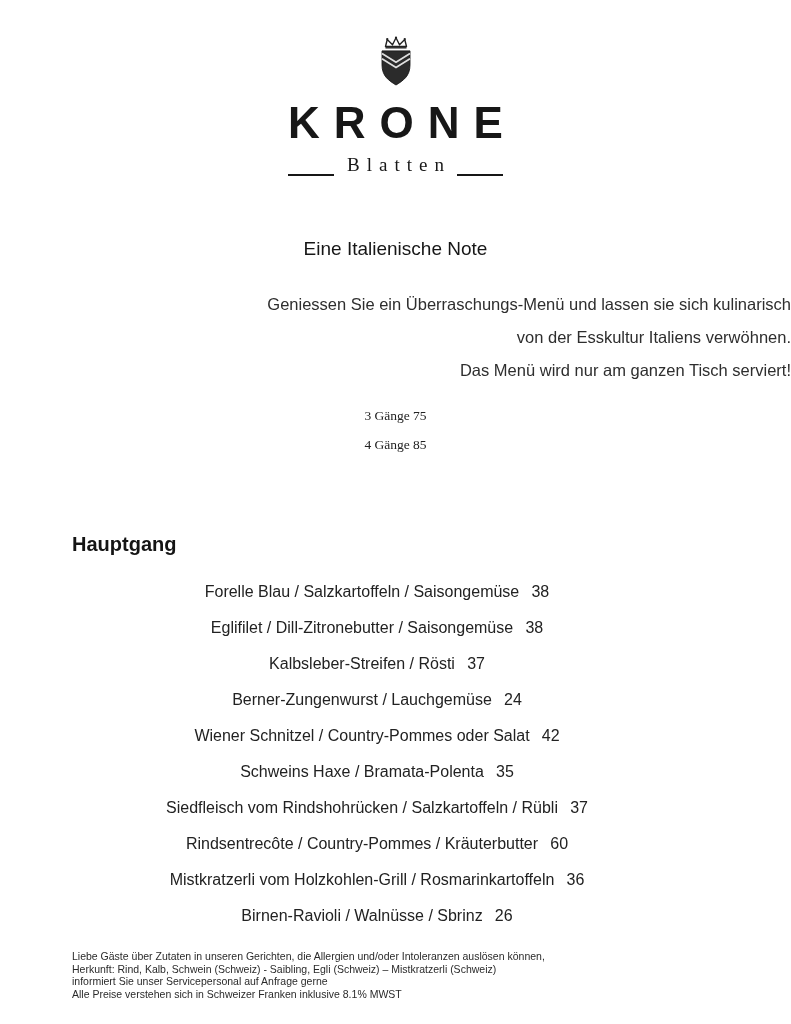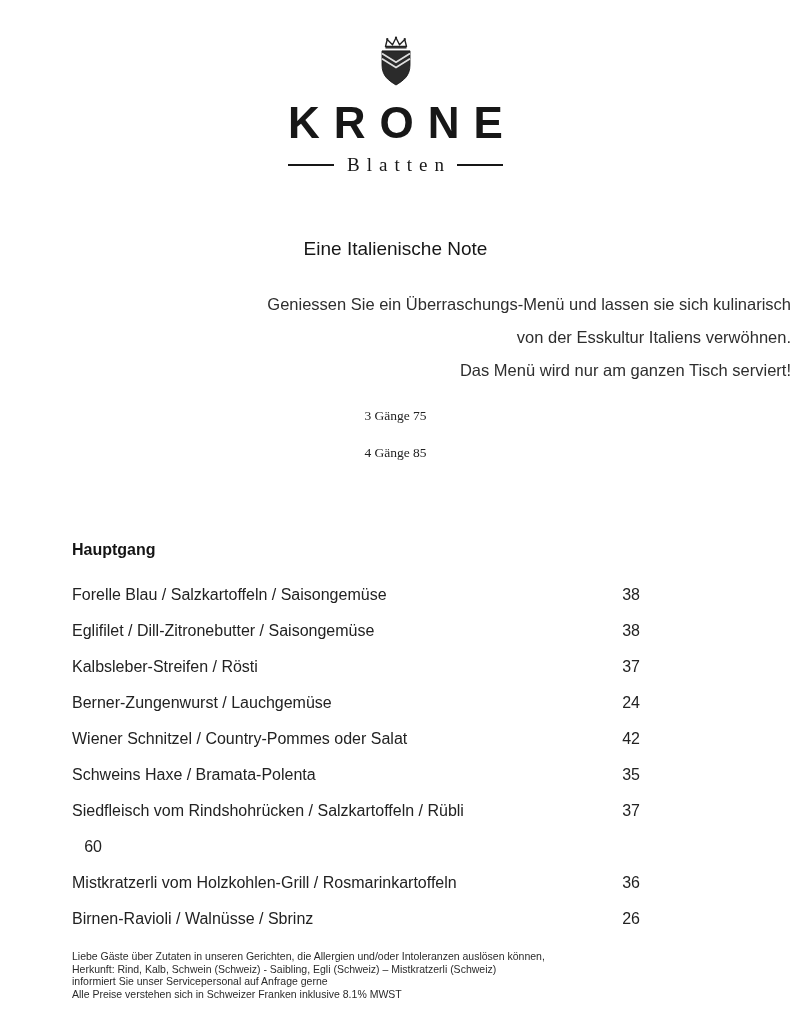--- a/index.html
+++ b/index.html
@@ -22,21 +22,21 @@
     margin-top: 2px;
     font-size: 44px;
     font-weight: bold;
     letter-spacing: 14px;
     text-indent: 14px; 
     color: #171717;
   }
   .location-row {
     margin-top: 6px;
     display: flex;
-    align-items: center;
+    align-items: flex-end;
     justify-content: center;
     gap: 6px;
   }
   .location-dash {
     width: 46px;
     height: 2px;
     background: #171717;
   }
   .location {
     font-family: "Liberation Serif", serif;
@@ -67,33 +67,34 @@
     line-height: 29px;
     margin-top: 14px;
   }
 
   
   .menu {
     margin: 0 151px 0 72px; 
     margin-top: 74px;
   }
   .section-title {
-    font-size: 16px;
+    font-size: 20px;
     font-weight: bold;
     color: #141414;
     margin-bottom: 18px;
   }
   .menu-row {
     display: flex;
-    justify-content: space-between;
+    justify-content: center;
     align-items: baseline;
     font-size: 16px;
     color: #222222;
     height: 36px;
     line-height: 36px;
+    margin-left: 42px;
   }
   .menu-row .item-name { white-space: nowrap; }
   .menu-row .item-price { flex-shrink: 0; text-align: right; min-width: 30px; }
 
   
   .footer {
     position: absolute;
     left: 72px;
     right: 72px;
     bottom: 24px;
@@ -130,21 +131,21 @@
       <span class="location-dash"></span>
     </div>
   </div>
 
   <div class="intro">
     <div class="intro-title">Eine Italienische Note</div>
     <div class="intro-line">Geniessen Sie ein Überraschungs-Menü und lassen sie sich kulinarisch</div>
     <div class="intro-line">von der Esskultur Italiens verwöhnen.</div>
     <div class="intro-line">Das Menü wird nur am ganzen Tisch serviert!</div>
     <div class="gaenge">3 Gänge 75</div>
-    <div class="gaenge" style="margin-top:8px;">4 Gänge 85</div>
+    <div class="gaenge" style="margin-top:0;">4 Gänge 85</div>
   </div>
 
   <div class="menu">
     <div class="section-title">Hauptgang</div>
 
     <div class="menu-row">
       <span class="item-name">Forelle Blau / Salzkartoffeln / Saisongemüse</span>
       <span class="item-price">38</span>
     </div>
     <div class="menu-row">
@@ -165,20 +166,21 @@
     </div>
     <div class="menu-row">
       <span class="item-name">Schweins Haxe / Bramata-Polenta</span>
       <span class="item-price">35</span>
     </div>
     <div class="menu-row">
       <span class="item-name">Siedfleisch vom Rindshohrücken / Salzkartoffeln / Rübli</span>
       <span class="item-price">37</span>
     </div>
     <div class="menu-row">
+      <span class="item-name">Rindsentrecôte / Country-Pommes / Kräuterbutter</span>
       <span class="item-price">60</span>
     </div>
     <div class="menu-row">
       <span class="item-name">Mistkratzerli vom Holzkohlen-Grill / Rosmarinkartoffeln</span>
       <span class="item-price">36</span>
     </div>
     <div class="menu-row">
       <span class="item-name">Birnen-Ravioli / Walnüsse / Sbrinz</span>
       <span class="item-price">26</span>
     </div>

